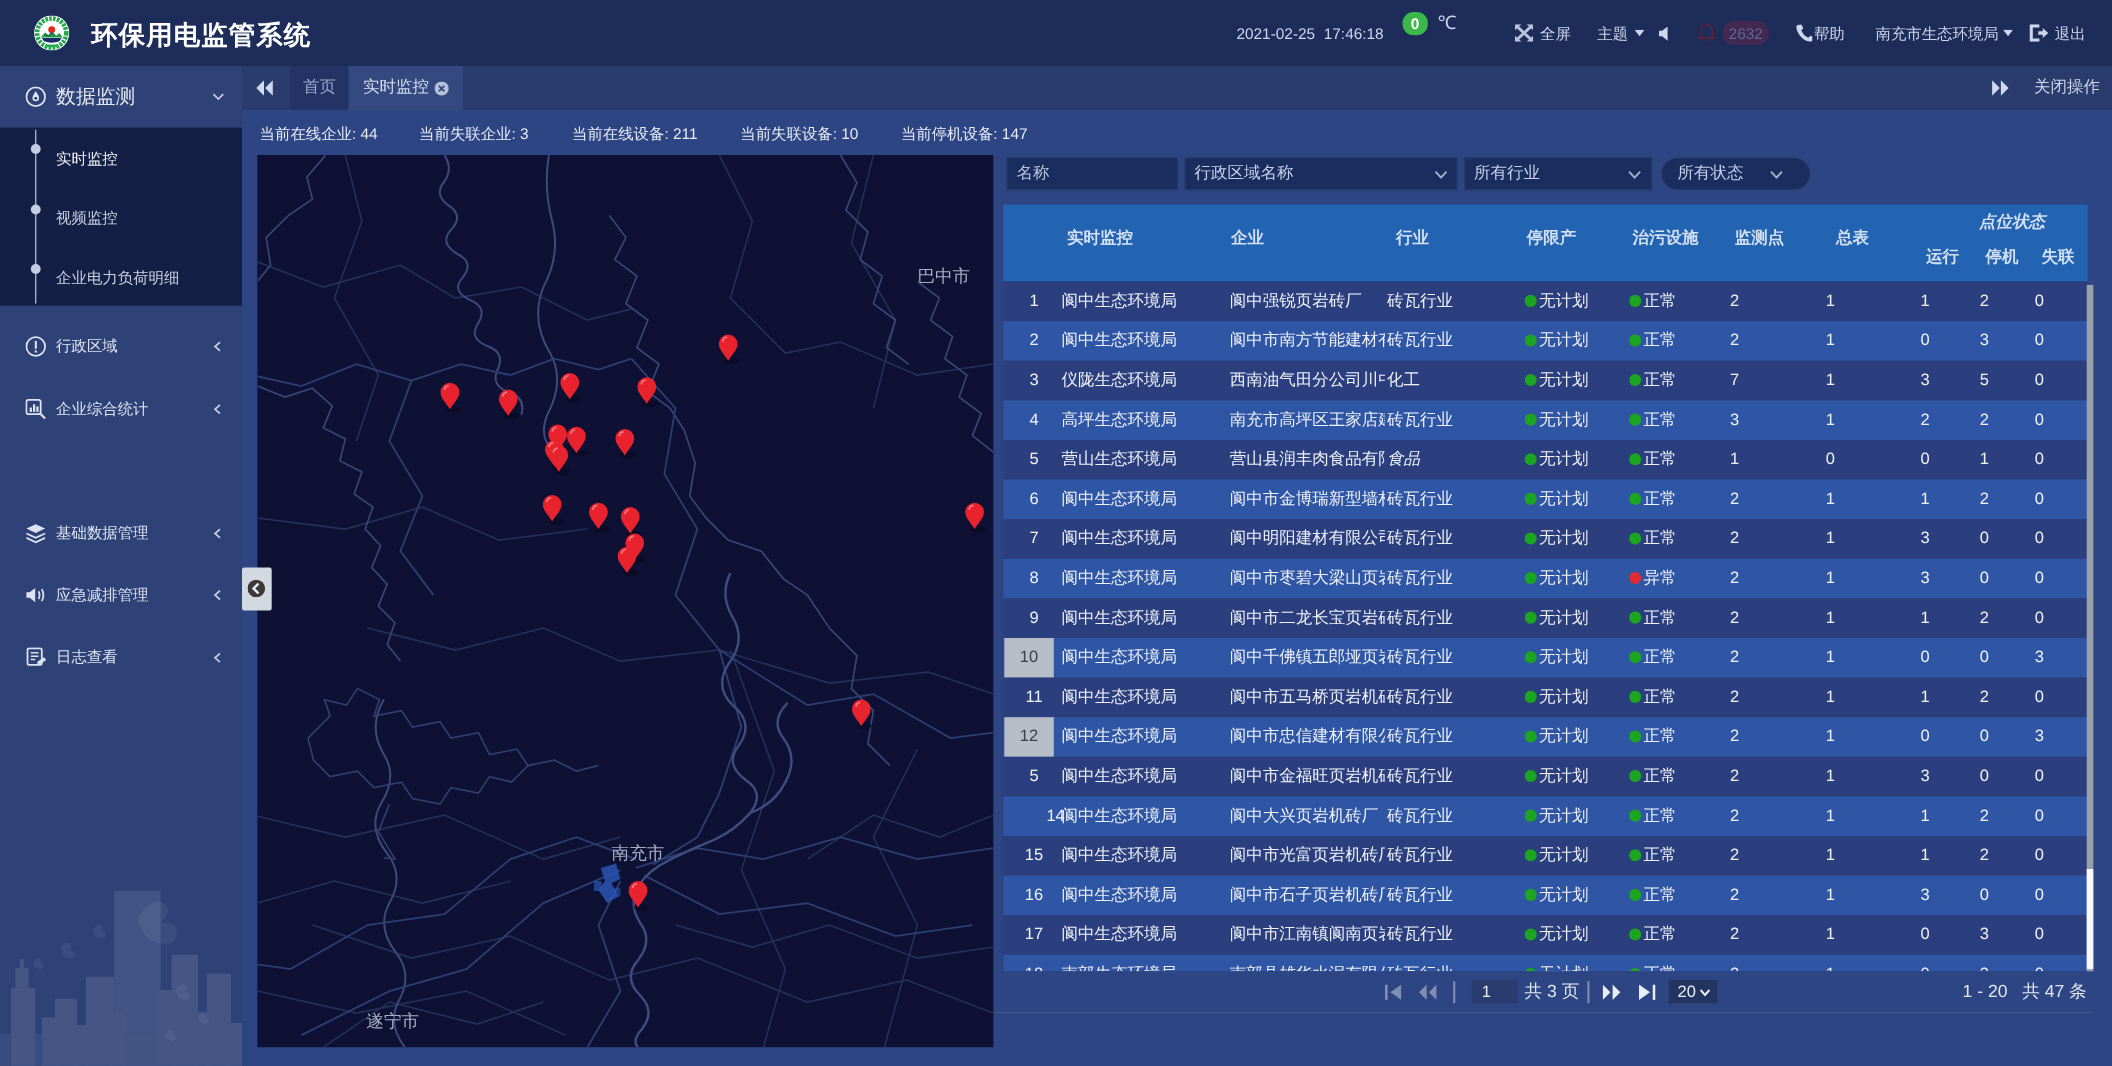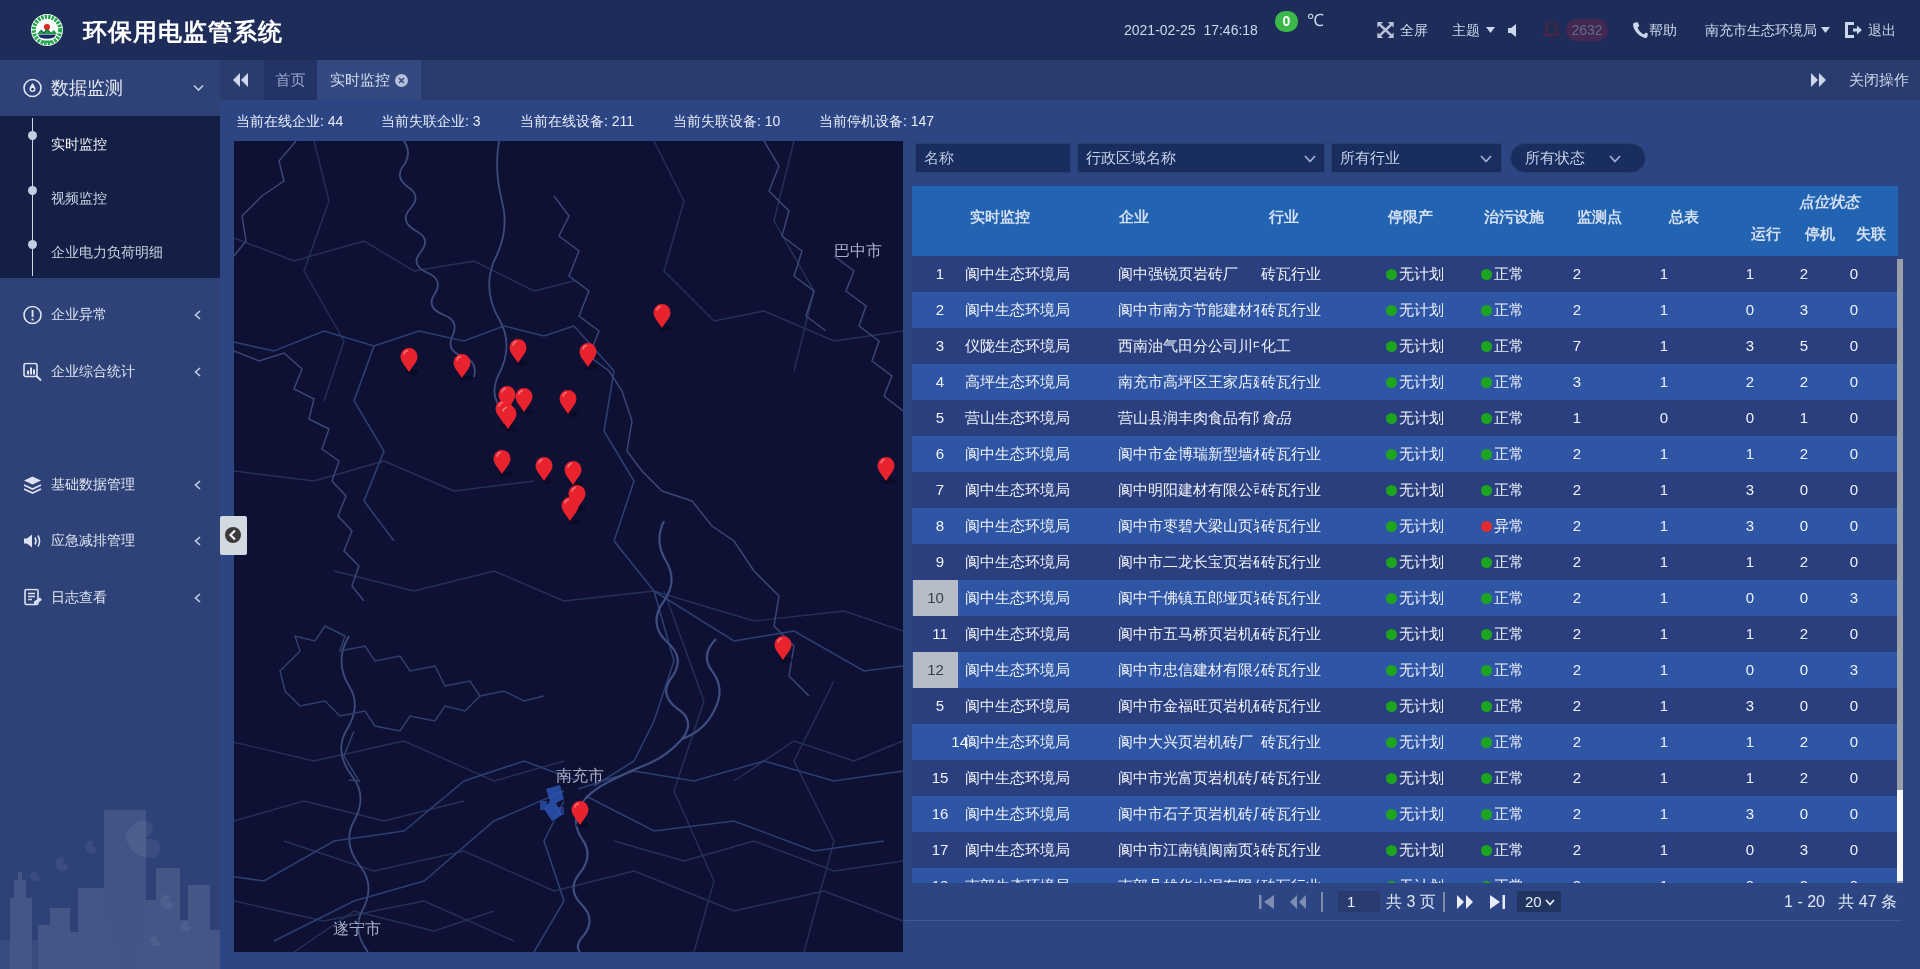--- a/index.html
+++ b/index.html
@@ -121,21 +121,21 @@
     <div class="subitem" style="top:20px;color:#f0f2f7;">实时监控</div>
     <div class="subitem" style="top:74px;">视频监控</div>
     <div class="subitem" style="top:128px;">企业电力负荷明细</div>
   </div>
   <div class="menuitem" style="top:226px;">
     <svg class="micon" viewBox="0 0 19 19">
         <circle cx="9.5" cy="9.5" r="8.5" fill="none" stroke="#dde3f0" stroke-width="1.6"></circle>
         <rect x="8.6" y="4.5" width="1.9" height="7" fill="#dde3f0"></rect>
         <rect x="8.6" y="13" width="1.9" height="2" fill="#dde3f0"></rect>
       </svg>
-    <span class="txt">企业异常</span>
+    <span class="txt">行政区域</span>
     <svg class="chev" viewBox="0 0 10 10">
         <path d="M7,1 L2.5,5 L7,9" fill="none" stroke="#c3cde3" stroke-width="1.6"></path>
       </svg>
   </div>
   <div class="menuitem" style="top:283px;">
     <svg class="micon" viewBox="0 0 19 19">
         <rect x="1" y="1" width="13" height="13" rx="2" fill="none" stroke="#dde3f0" stroke-width="1.6"></rect>
         <rect x="4" y="8" width="2" height="4" fill="#dde3f0"></rect>
         <rect x="7" y="5" width="2" height="7" fill="#dde3f0"></rect>
         <rect x="10" y="7" width="2" height="5" fill="#dde3f0"></rect>

